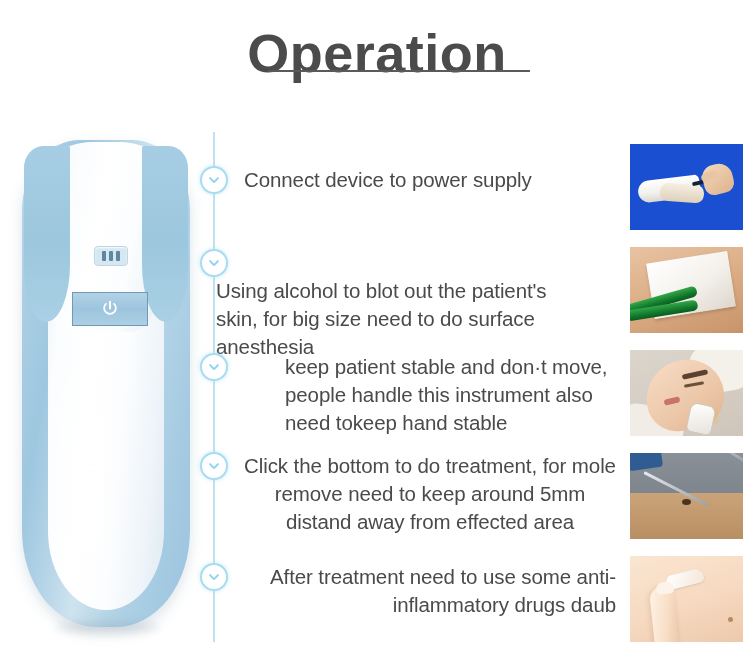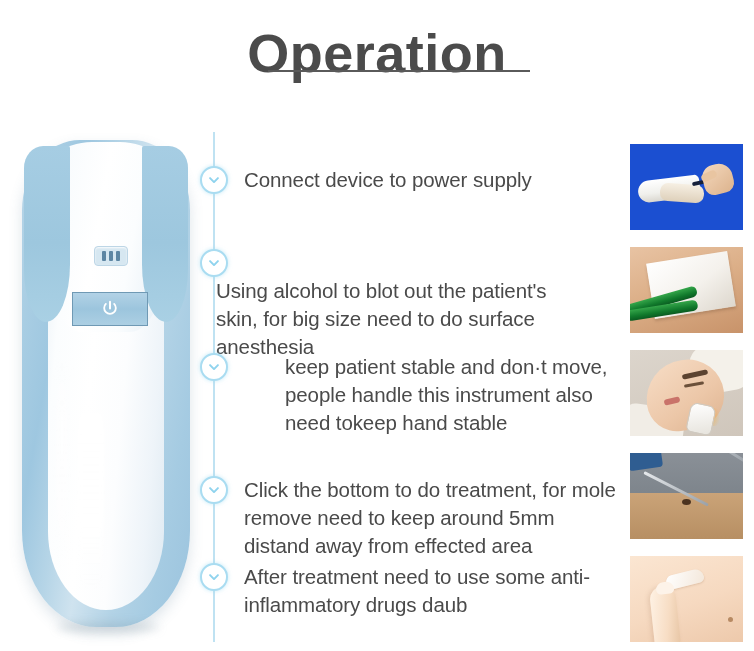--- a/index.html
+++ b/index.html
@@ -223,22 +223,22 @@
     font-size: 20.5px;
     line-height: 28px;
     color: #4a4a4a;
     letter-spacing: -0.1px;
     max-width: 372px;
   }
 
   #step-1 { top: 17px; margin-top: 17px; }
   #step-2 { top: 117px; flex-direction: column; }
   #step-3 { top: 221px; gap: 41px; }
-  #step-4 { top: 344px; }
-  #step-5 { top: 431px; }
+  #step-4 { top: 320px; text-align: center; }
+  #step-5 { top: 431px; text-align: right; }
 
   
   #thumbs {
     position: absolute;
     right: 0;
     top: 144px;
     width: 124px;
   }
   .thumb {
     position: relative;

